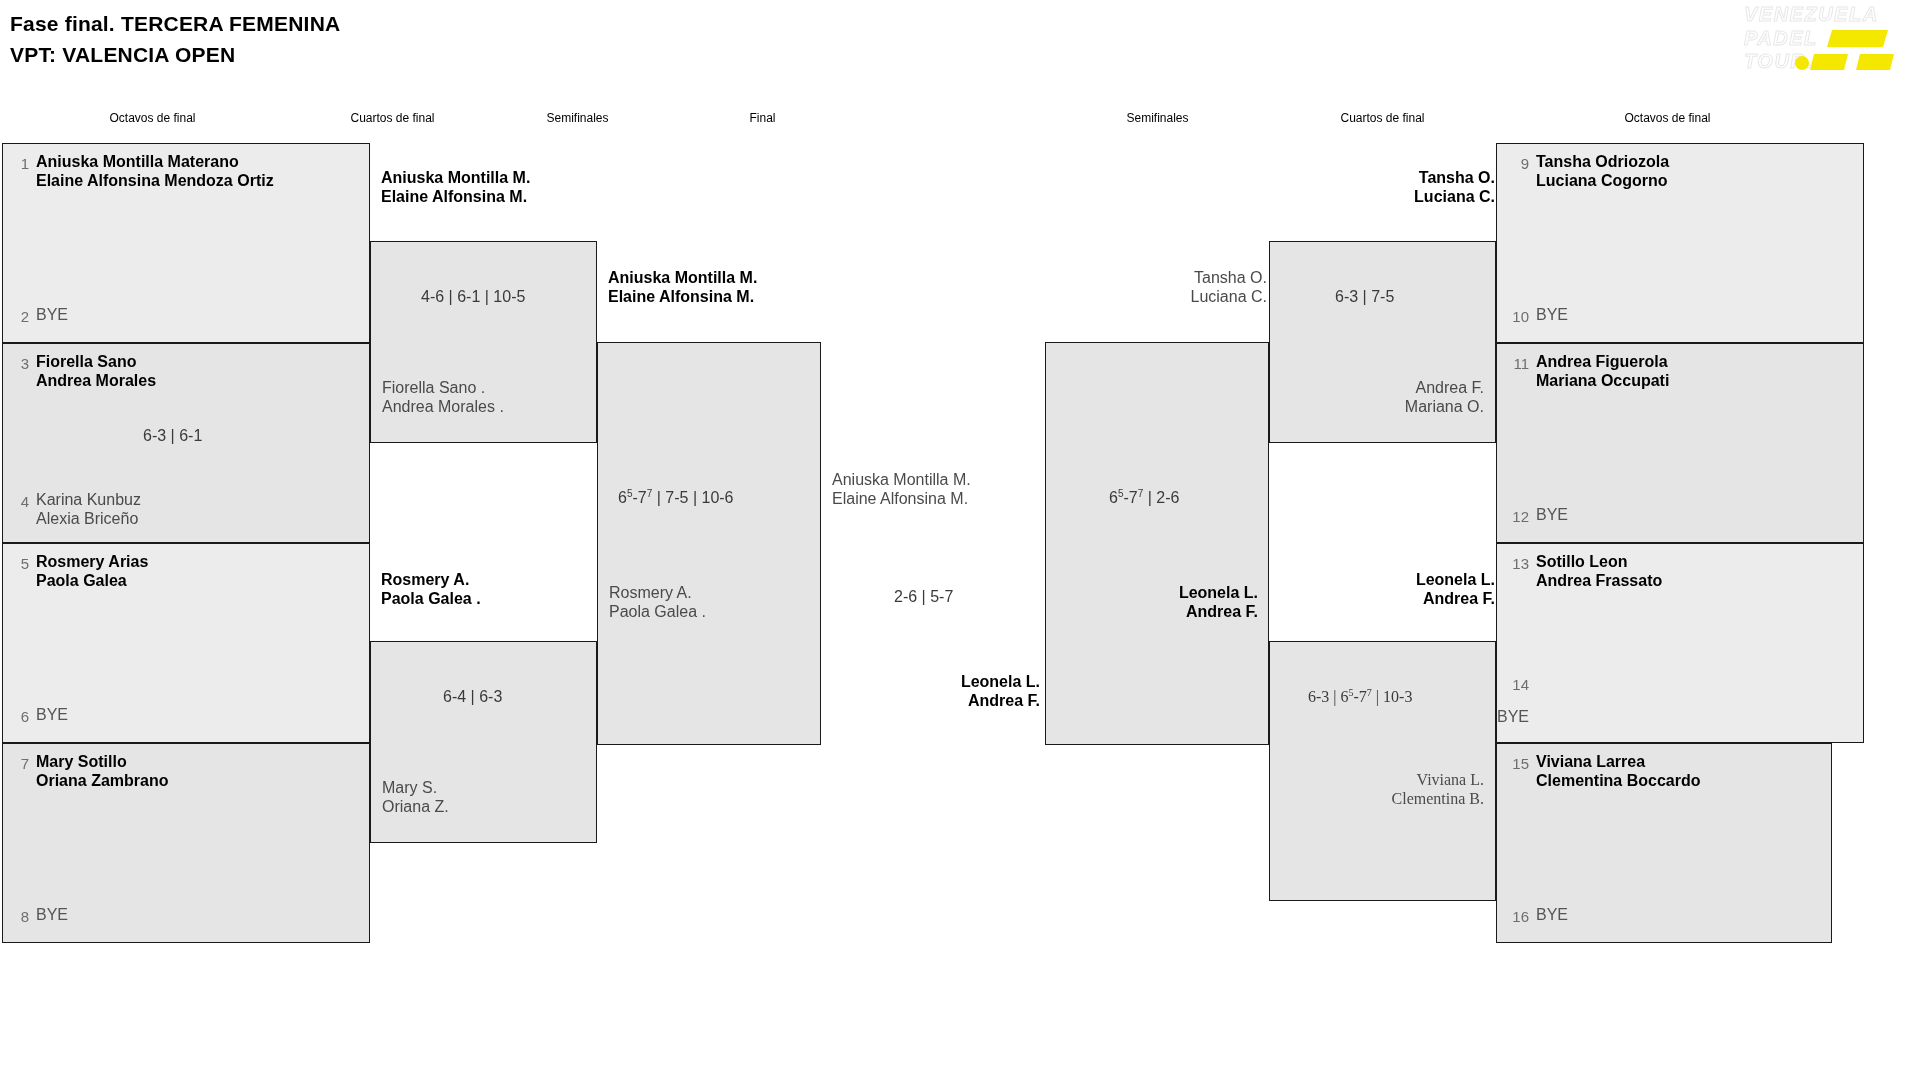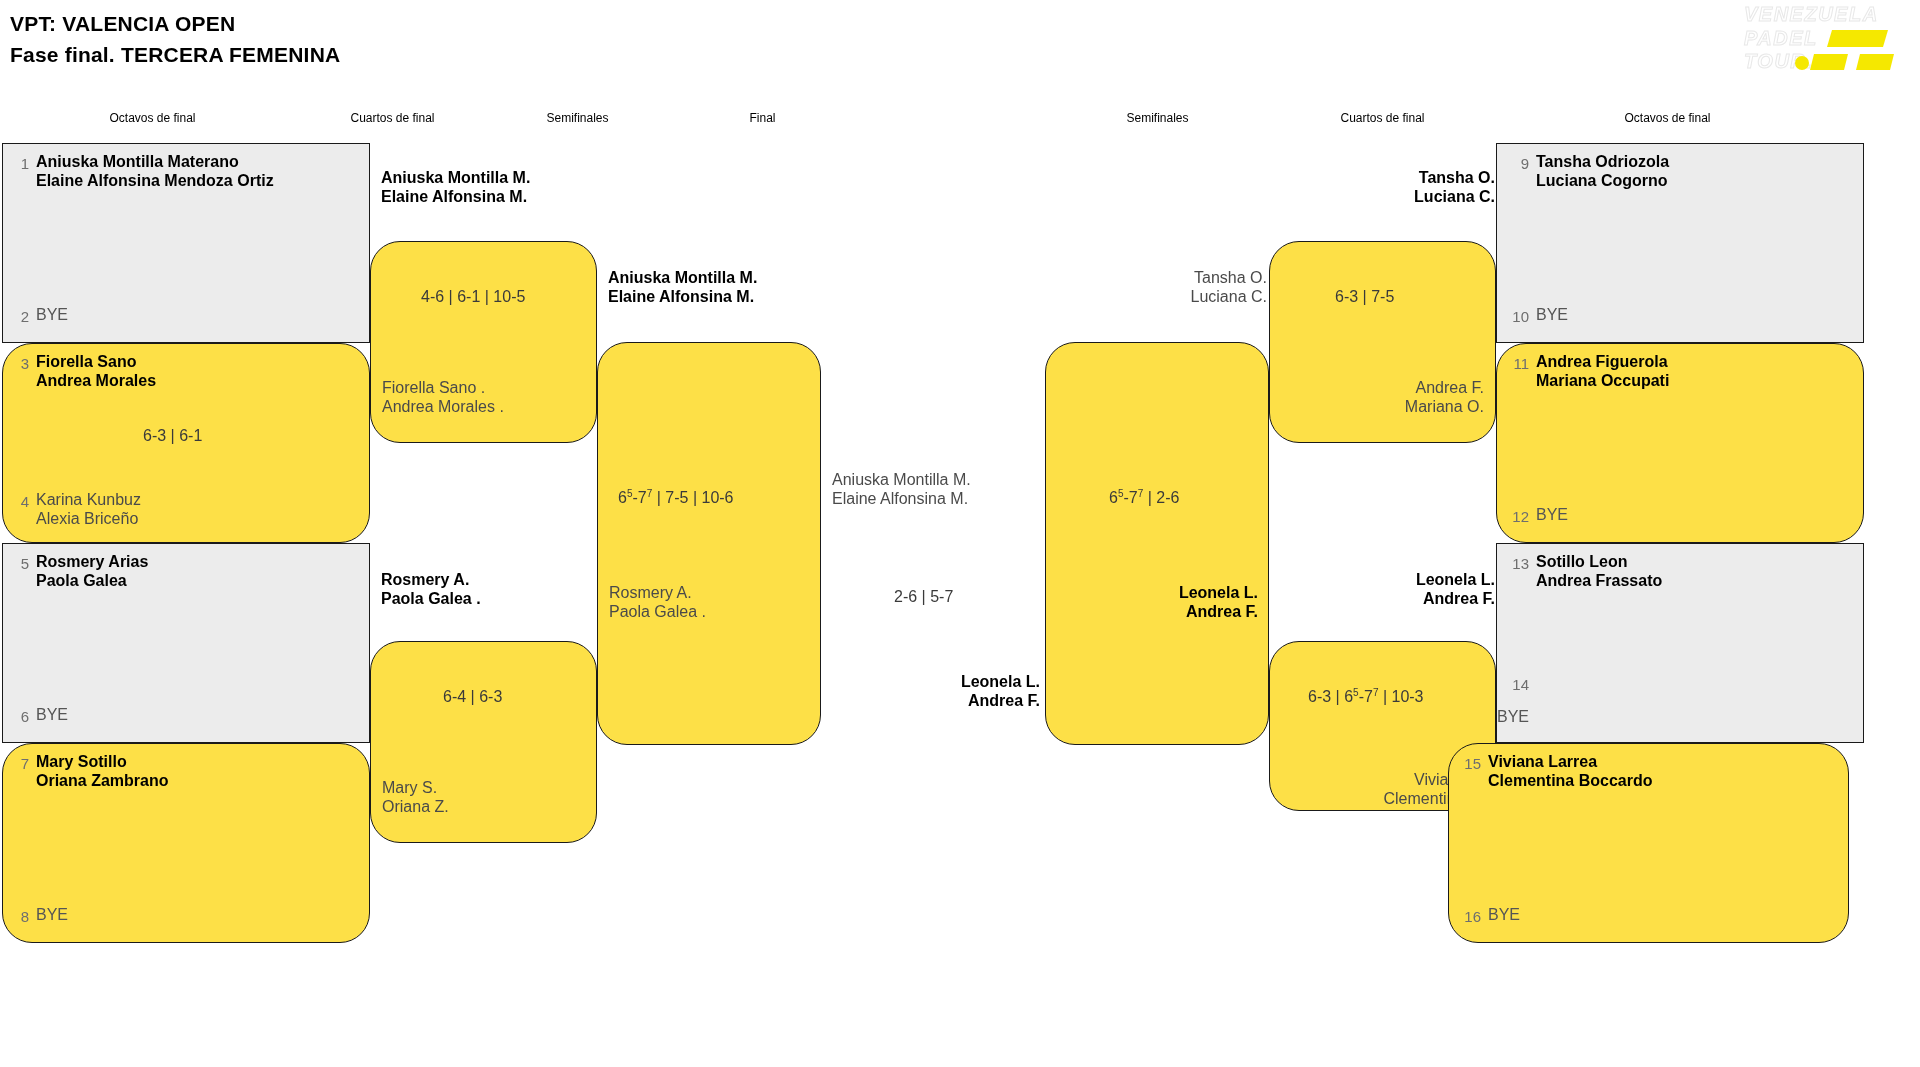--- a/index.html
+++ b/index.html
@@ -25,21 +25,21 @@
   
   .round-head{
     position:absolute;top:111px;
     font-size:12px;color:#000;text-align:center;
     white-space:nowrap;
   }
 
   
   .box{position:absolute;box-sizing:border-box;border:1.5px solid #1a1a1a;}
   .box.shaded{background:#ececec;}
-  .box.plain{background:#fde047;border-radius:30px;}
+  .box.plain{background:#e5e5e5;}
 
   
   .slot{position:absolute;box-sizing:border-box;display:flex;align-items:flex-start;}
   .seed{
     font-size:15px;color:#6e6e6e;width:26px;flex:0 0 26px;
     text-align:right;padding-right:7px;padding-top:2px;line-height:19px;
   }
   .seed.wide{width:32px;flex:0 0 32px;}
   .names{line-height:19px;font-size:16px;}
   .names.win{font-weight:bold;color:#000;}
@@ -59,22 +59,22 @@
   
   .score{position:absolute;font-size:16px;color:#3a3a3a;white-space:nowrap;line-height:19px;}
   .score sup{font-size:10px;vertical-align:super;line-height:0;}
 </style>
 </head>
 <body>
 
 <div class="stage">
 
   <div class="title-block">
+    <div class="title-line">Fase final. TERCERA FEMENINA</div>
     <div class="title-line">VPT: VALENCIA OPEN</div>
-    <div class="title-line">Fase final. TERCERA FEMENINA</div>
   </div>
 
   <div class="logo">
     <svg width="176" height="70" viewBox="0 0 176 70" xmlns="http://www.w3.org/2000/svg">
       <g font-family="Liberation Sans, sans-serif" font-style="italic" font-weight="bold" fill="none" stroke="#e8e8e8" stroke-width="1">
         <text x="8" y="19" font-size="20" letter-spacing="1.5">VENEZUELA</text>
         <text x="8" y="43" font-size="20" letter-spacing="1.5">PADEL</text>
         <text x="8" y="66" font-size="20" letter-spacing="1.5">TOUR.</text>
       </g>
       <g fill="#f5e800">
@@ -231,21 +231,21 @@
     <div class="team-free lose ra" style="left:0;width:214px;top:136px;">
       <div>Andrea F.</div>
       <div>Mariana O.</div>
     </div>
   </div>
 
   <div class="team-free win ra" style="left:1273px;width:222px;top:570px;">
     <div>Leonela L.</div>
     <div>Andrea F.</div>
   </div>
-  <div class="box plain" style="left:1269px;top:641px;width:227px;height:170px;">
+  <div class="box plain" style="left:1269px;top:641px;width:227px;height:260px;font-family:Liberation Serif, serif;">
     <div class="score" style="left:38px;top:45px;">
       <span>6-3 | 6</span><sup>5</sup><span>-7</span><sup>7</sup><span> | 10-3</span>
     </div>
     <div class="team-free lose ra" style="left:0;width:214px;top:128px;">
       <div>Viviana L.</div>
       <div>Clementina B.</div>
     </div>
   </div>
 
   <div class="box shaded" style="left:1496px;top:143px;width:368px;height:200px;">
@@ -289,21 +289,21 @@
       </span>
     </div>
     <div class="slot right" style="left:0;bottom:16px;right:15px;flex-direction:column;">
       <span class="seed wide">14</span>
       <span class="names bye">
         <div>BYE</div>
       </span>
     </div>
   </div>
 
-  <div class="box plain" style="left:1448px;top:743px;width:401px;height:200px;">
+  <div class="box plain" style="left:1496px;top:743px;width:336px;height:200px;">
     <div class="slot right" style="left:0;top:8px;right:6px;">
       <span class="seed wide">15</span>
       <span class="names win">
         <div>Viviana Larrea</div>
         <div>Clementina Boccardo</div>
       </span>
     </div>
     <div class="slot right" style="left:0;bottom:16px;right:6px;">
       <span class="seed wide">16</span>
       <span class="names bye">

